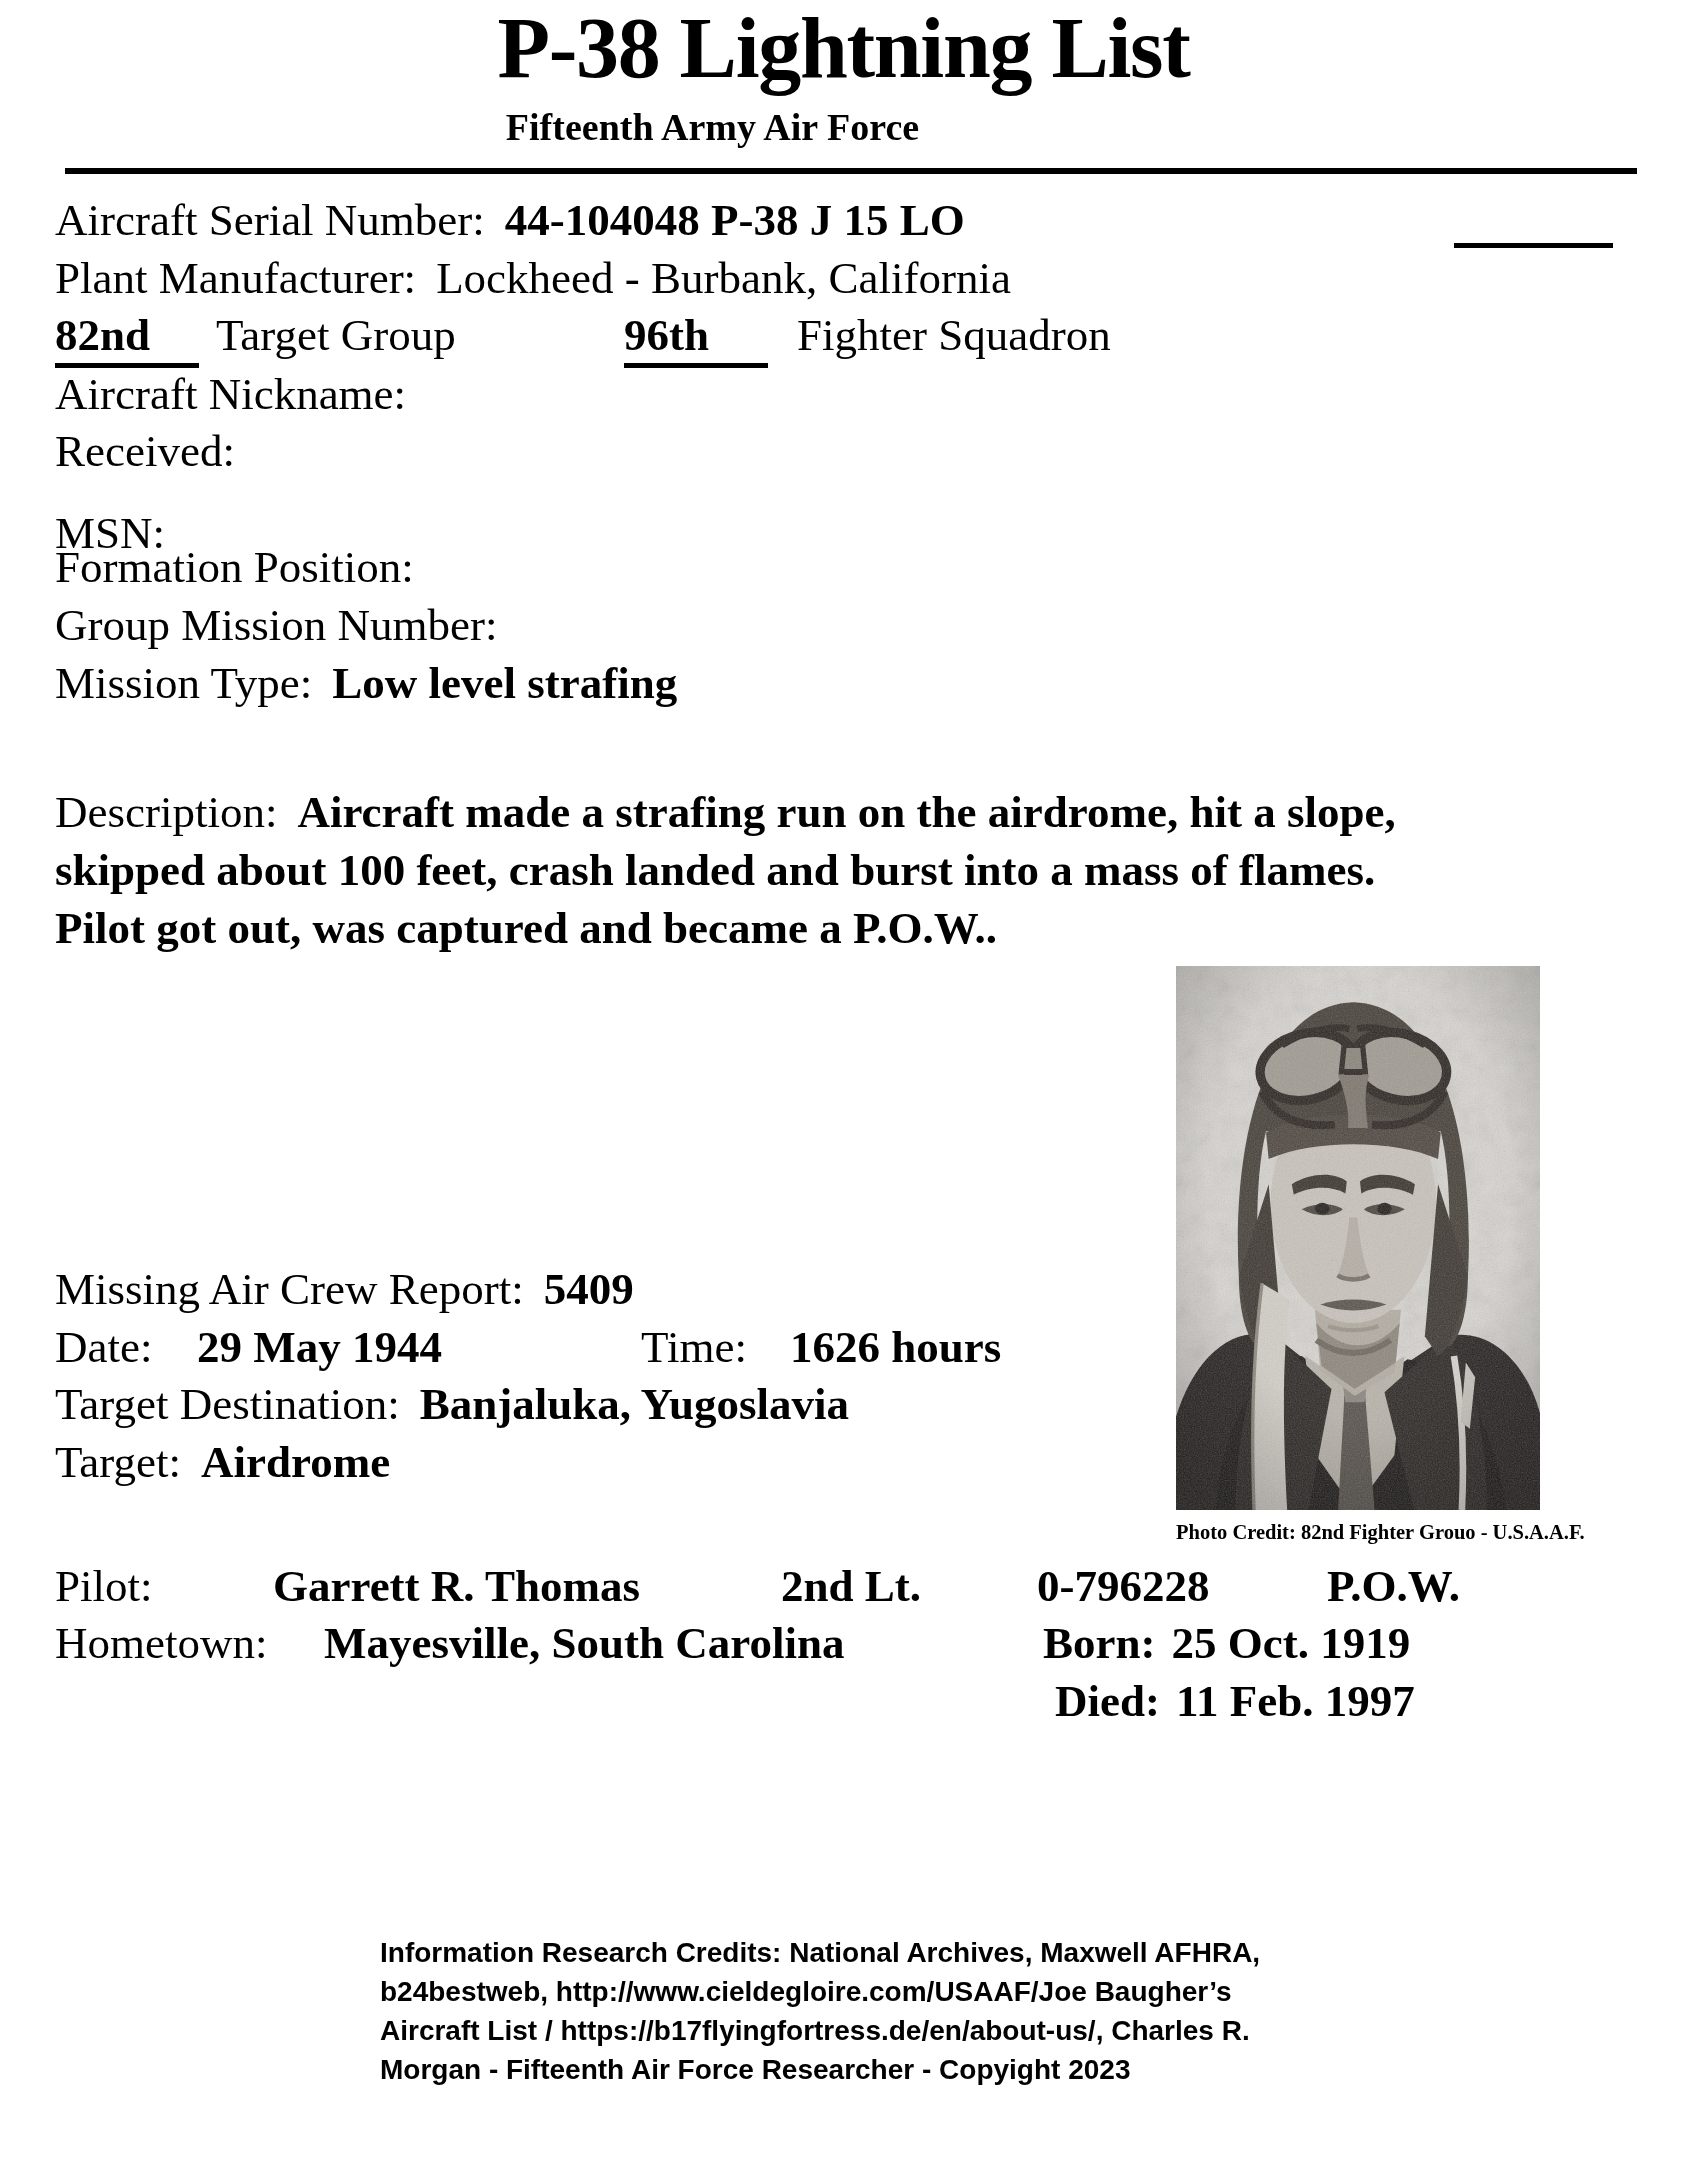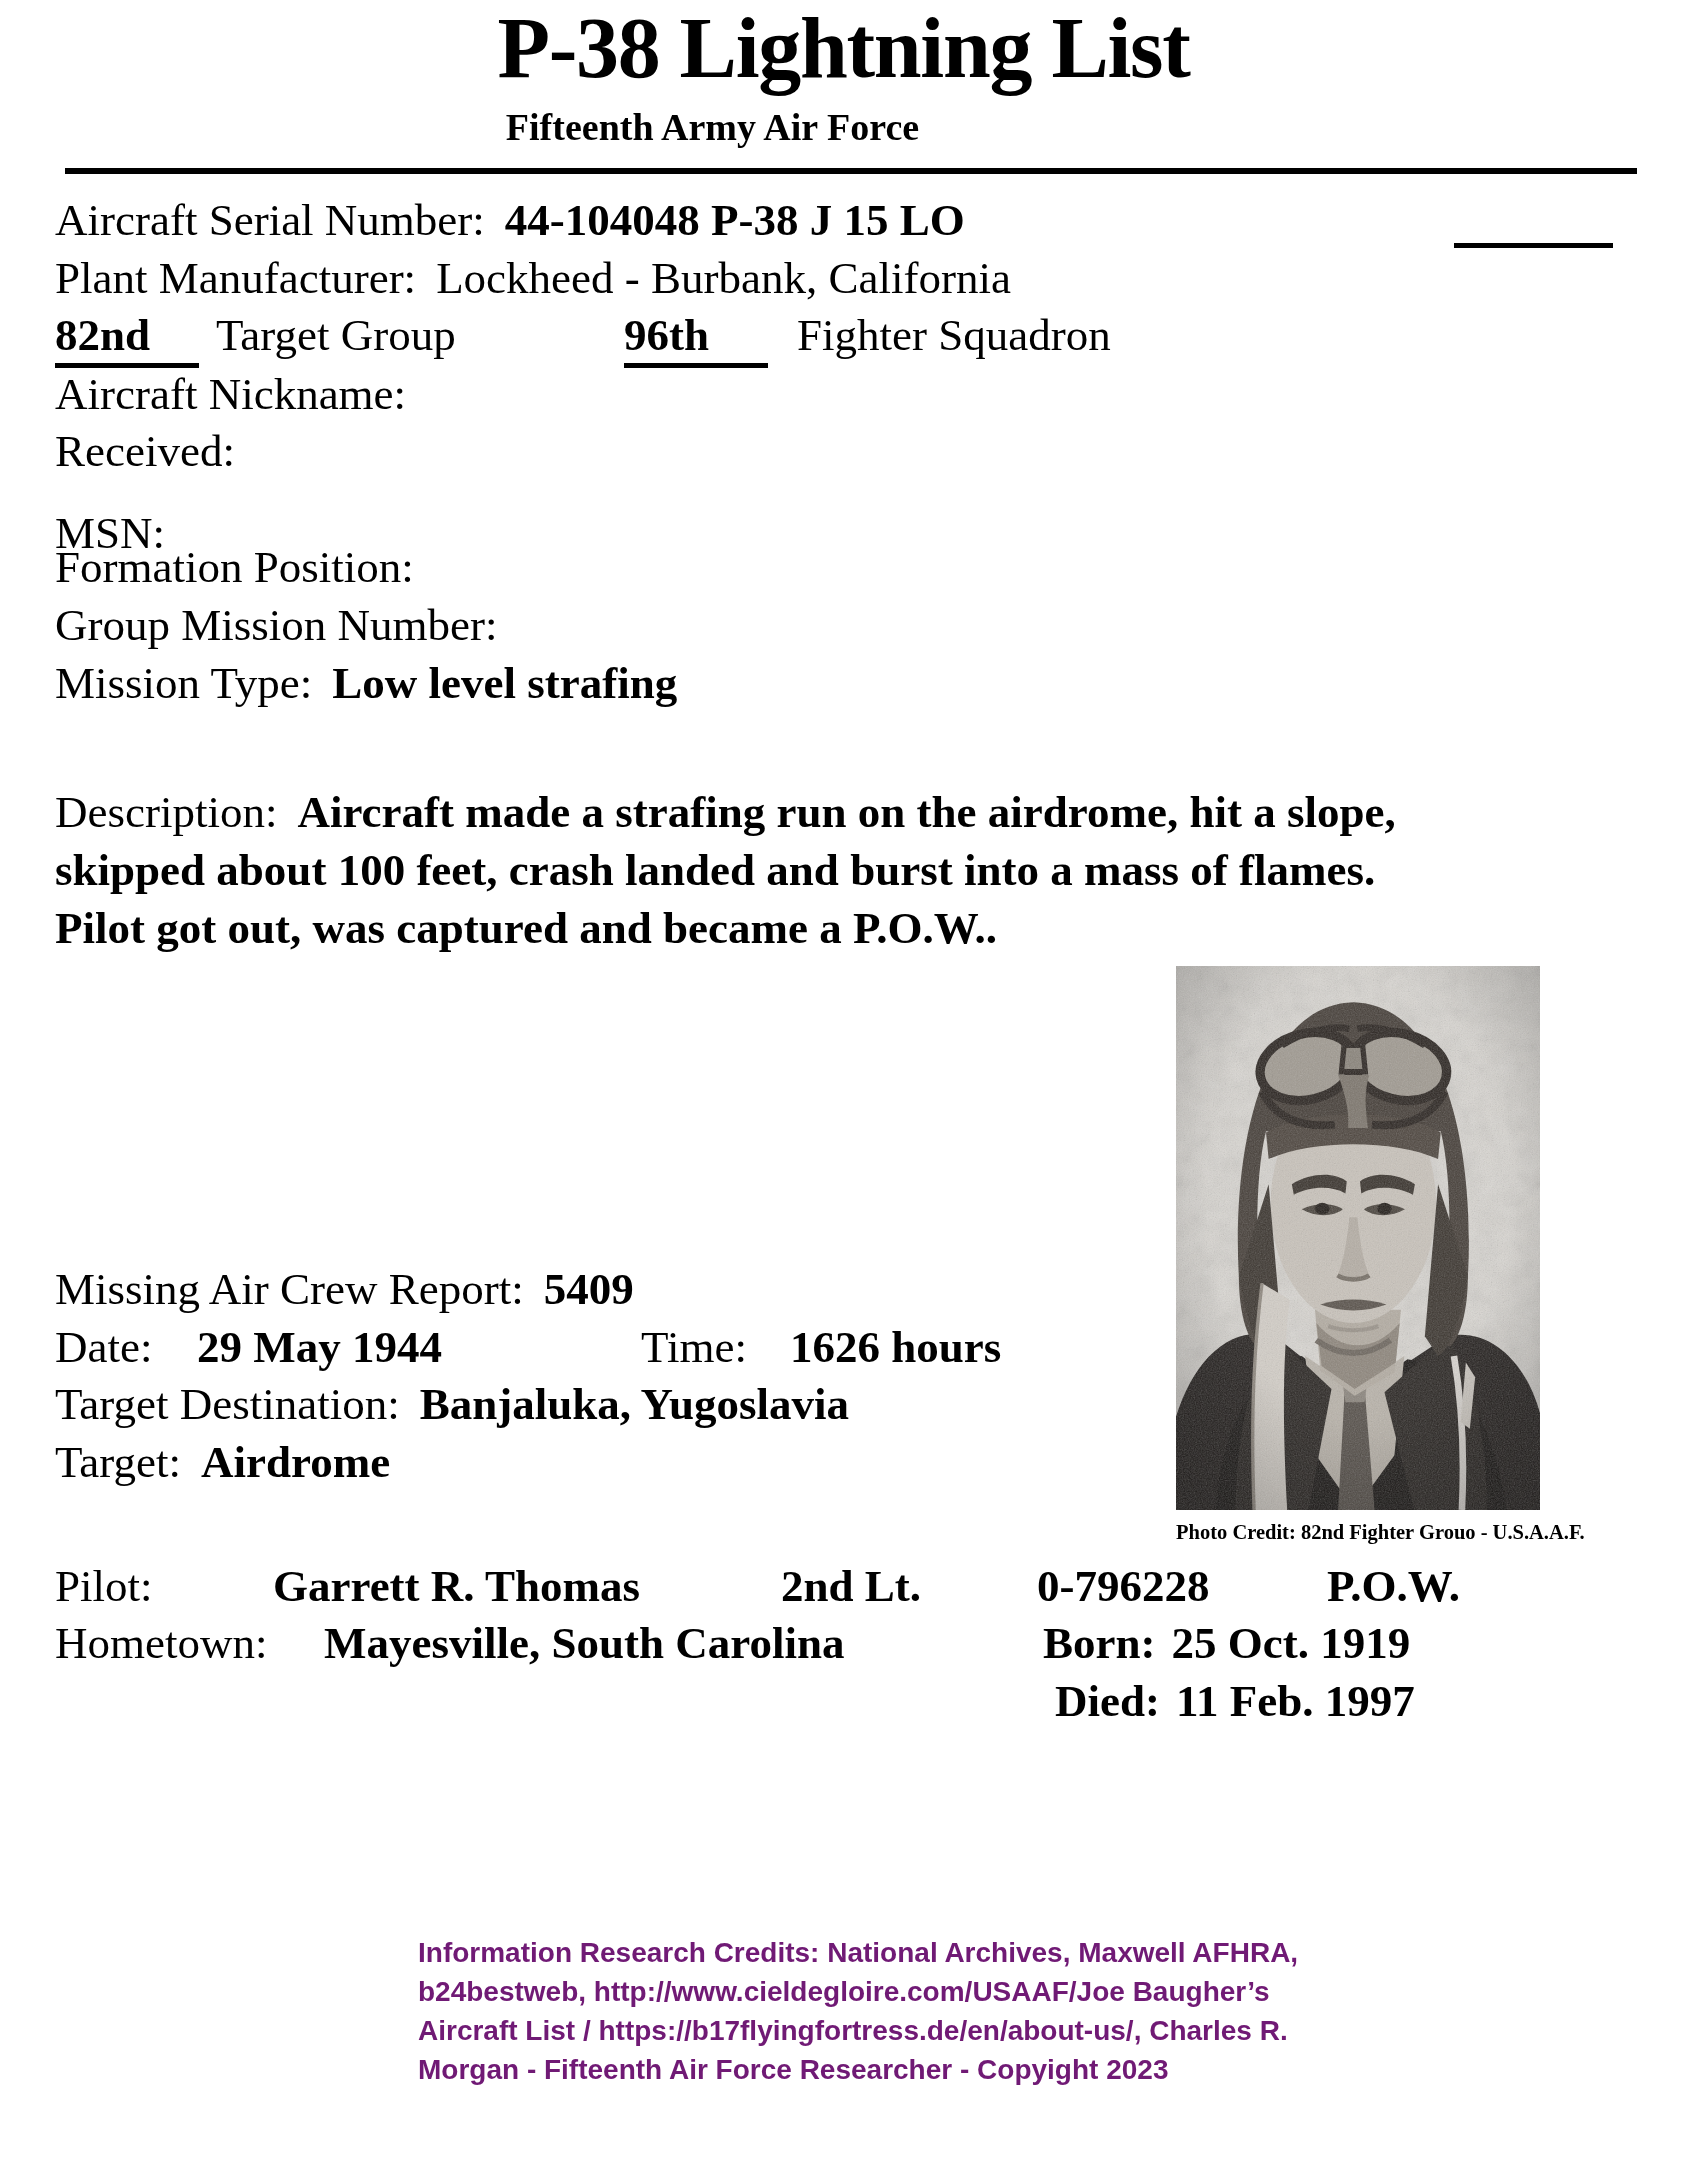--- a/index.html
+++ b/index.html
@@ -49,21 +49,21 @@
   .photo svg{display:block;width:100%;height:100%;}
   .photo-credit{
     position:absolute;left:1176px;top:1519px;width:370px;
     font-size:20.5px;font-weight:bold;line-height:26.5px;white-space:nowrap;
   }
   
   .footer{
     position:absolute;left:380px;top:1933px;
     font-family:"Liberation Sans", sans-serif;
     font-size:28px;font-weight:bold;line-height:39px;
-    color:#701a75;white-space:nowrap;margin-left:38px;
+    color:#000000;white-space:nowrap;
   }
   .footer div{display:block;}
 </style>
 </head>
 <body>
 
 <div id="page">
 
   <div class="title">P-38 Lightning List</div>
   <div class="subtitle">Fifteenth Army Air Force</div>

